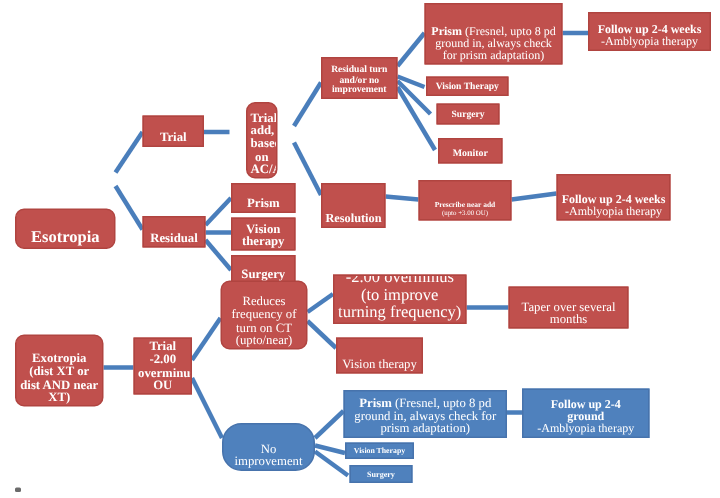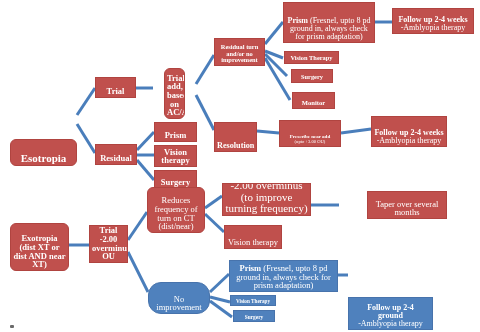--- a/index.html
+++ b/index.html
@@ -147,32 +147,32 @@
 
   <div class="node red rnd b" style="left:10px;top:223px;width:59px;height:48px;font-size:8.5px;">
     <span class="inner">Exotropia (dist XT or dist AND near XT)</span>
   </div>
 
   <div class="node red b" style="left:89px;top:225px;width:39px;height:38px;font-size:8.5px;">
     <span class="inner">Trial -2.00 overminus OU</span>
   </div>
 
   <div class="node red rnd n" style="left:147px;top:187px;width:58px;height:46px;font-size:8.5px;">
-    <span class="inner">Reduces frequency of turn on CT (dist/near)</span>
+    <span class="inner">Reduces frequency of turn on CT (upto/near)</span>
   </div>
 
   <div class="node red n" style="left:222px;top:183px;width:89px;height:33px;font-size:11px;">
     <span class="inner">Prescribe upto -2.00 overminus (to improve turning frequency)</span>
   </div>
 
   <div class="node red n" style="left:224px;top:225px;width:58px;height:24px;font-size:8.5px;">
     <span class="inner">Vision therapy</span>
   </div>
 
-  <div class="node red n" style="left:339px;top:191px;width:80px;height:28px;font-size:8.5px;margin-left:28px;">
+  <div class="node red n" style="left:339px;top:191px;width:80px;height:28px;font-size:8.5px;">
     <span class="inner">Taper over several months</span>
   </div>
 
   <div class="node blue n" style="left:148px;top:282px;width:62px;height:32px;font-size:8.5px;border-radius:13px;">
     <span class="inner">No improvement</span>
   </div>
 
   <div class="node blue n" style="left:229px;top:260px;width:109px;height:32px;font-size:8.5px;">
     <span class="inner">
       <span class="b">Prism</span><span> (Fresnel, upto 8 pd ground in, always check for prism adaptation)</span>
@@ -180,21 +180,21 @@
   </div>
 
   <div class="node blue b" style="left:230px;top:295px;width:46px;height:11px;font-size:5.2px;">
     <span class="inner">Vision Therapy</span>
   </div>
 
   <div class="node blue b" style="left:233px;top:310px;width:42px;height:12px;font-size:5.4px;">
     <span class="inner">Surgery</span>
   </div>
 
-  <div class="node blue b" style="left:348px;top:259px;width:85px;height:33px;font-size:8px;margin-top:38px;">
+  <div class="node blue b" style="left:348px;top:259px;width:85px;height:33px;font-size:8px;">
     <span class="inner">
       <span>Follow up 2-4</span><br>
       <span>ground</span><br>
       <span class="n">-Amblyopia therapy</span>
     </span>
   </div>
 
   <div class="artifact" style="left:10px;top:325px;"></div>
 
 </div>

